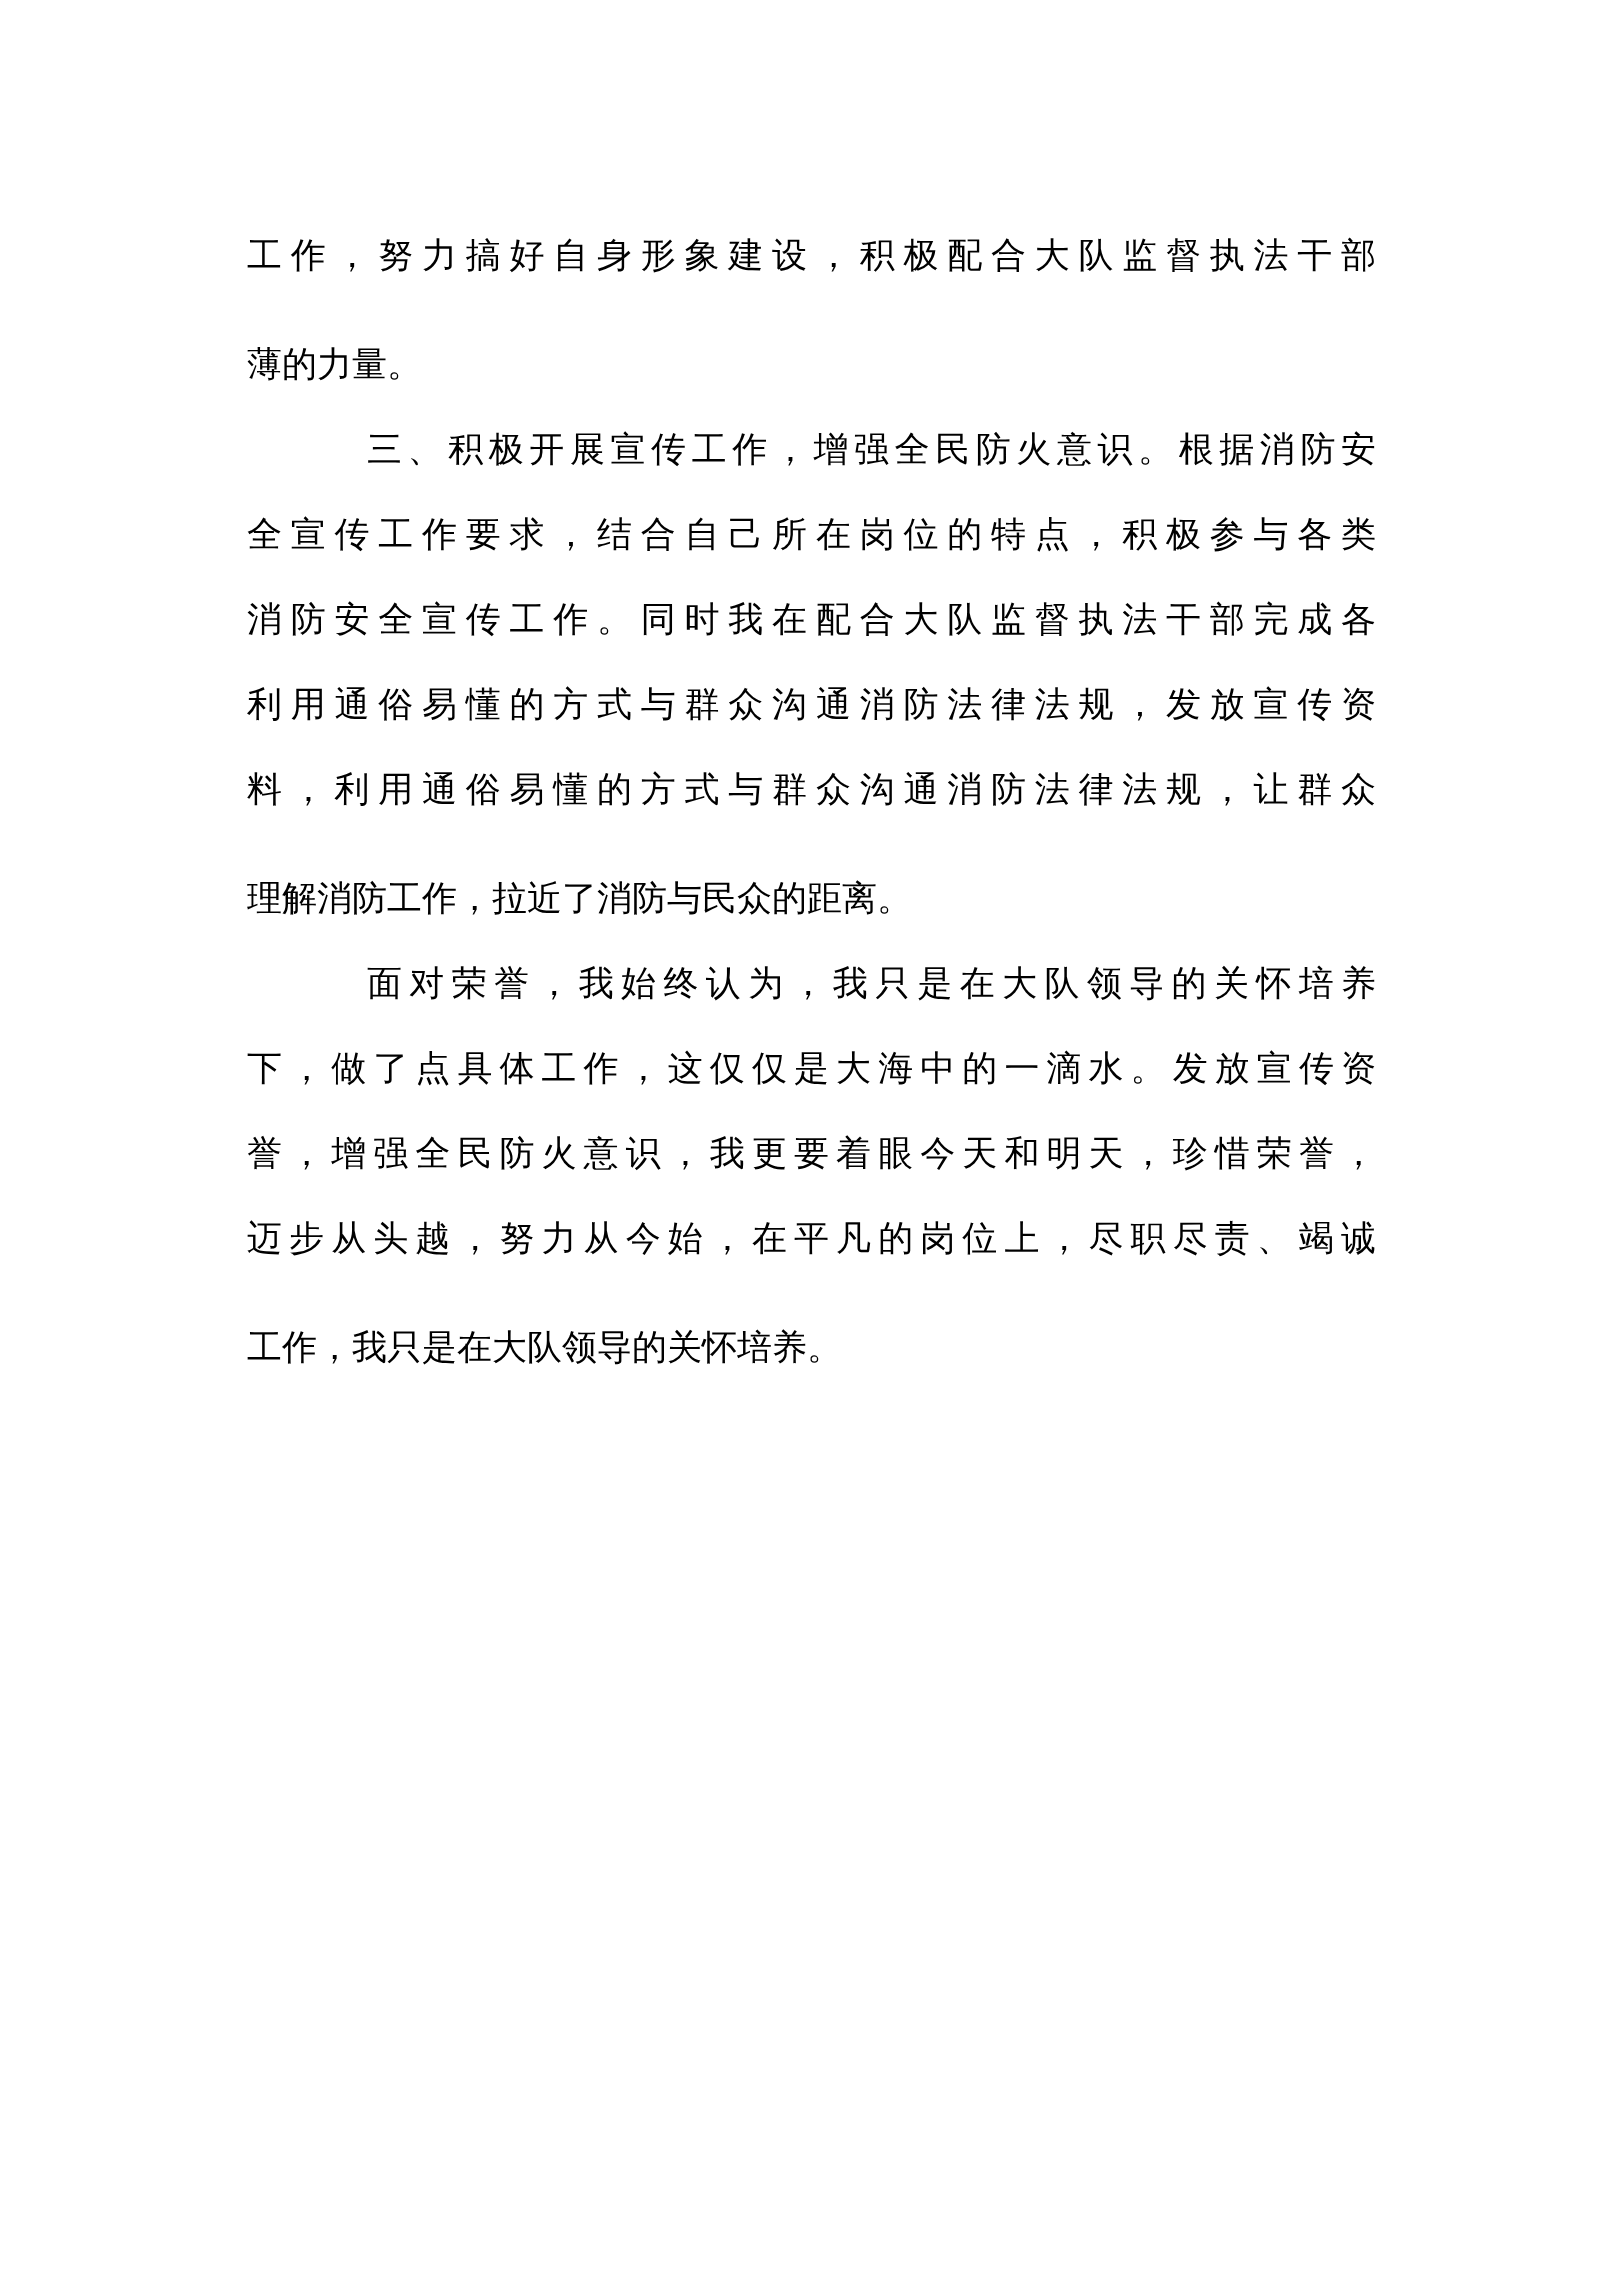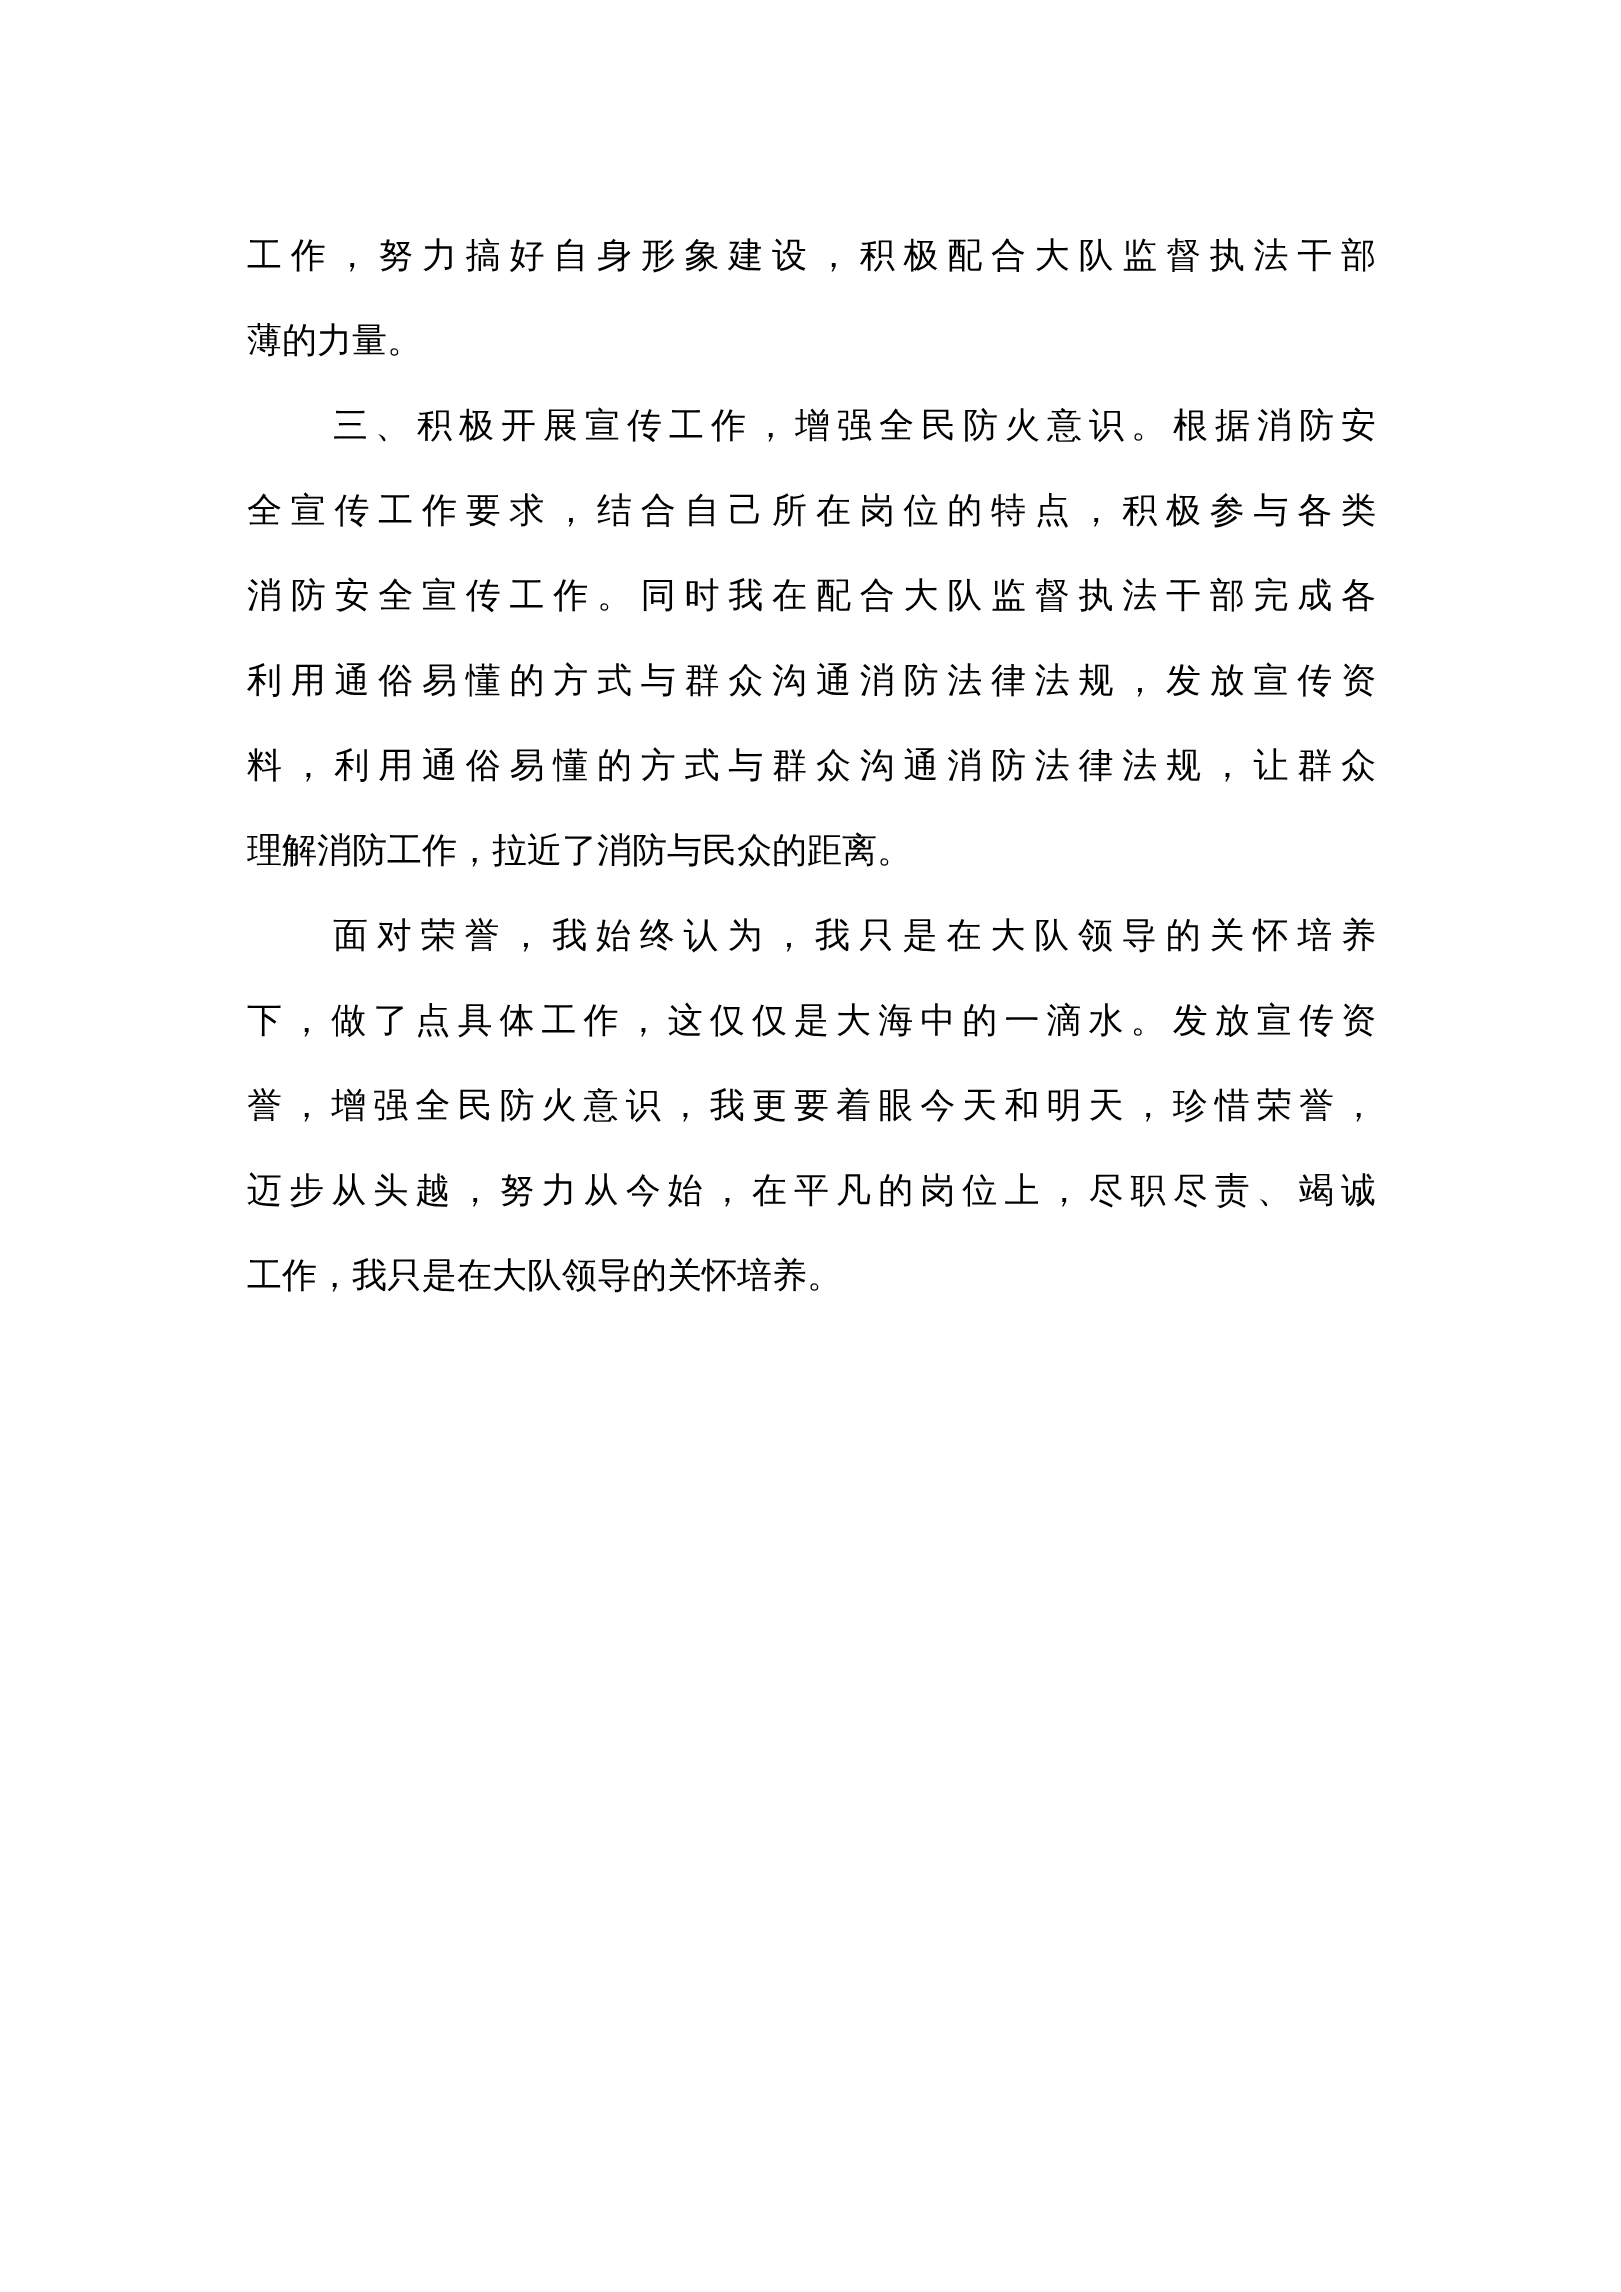--- a/index.html
+++ b/index.html
@@ -33,24 +33,25 @@
     display: block;
     height: 85px;
     line-height: 57px;
     font-size: 35px;
     white-space: nowrap;
     text-align: justify;
     text-align-last: justify;
     overflow: hidden;
   }
   .line.indent {
-    margin-left: 86px;
+    margin-left: 120px;
   }
   .line.last {
     text-align-last: left;
+    margin-top: 24px;
   }
 </style>
 </head>
 <body>
 
 <div class="page">
   <div class="body-text">
 
     <div class="paragraph">
       <span class="line">工作，努力搞好自身形象建设，积极配合大队监督执法干部</span>

